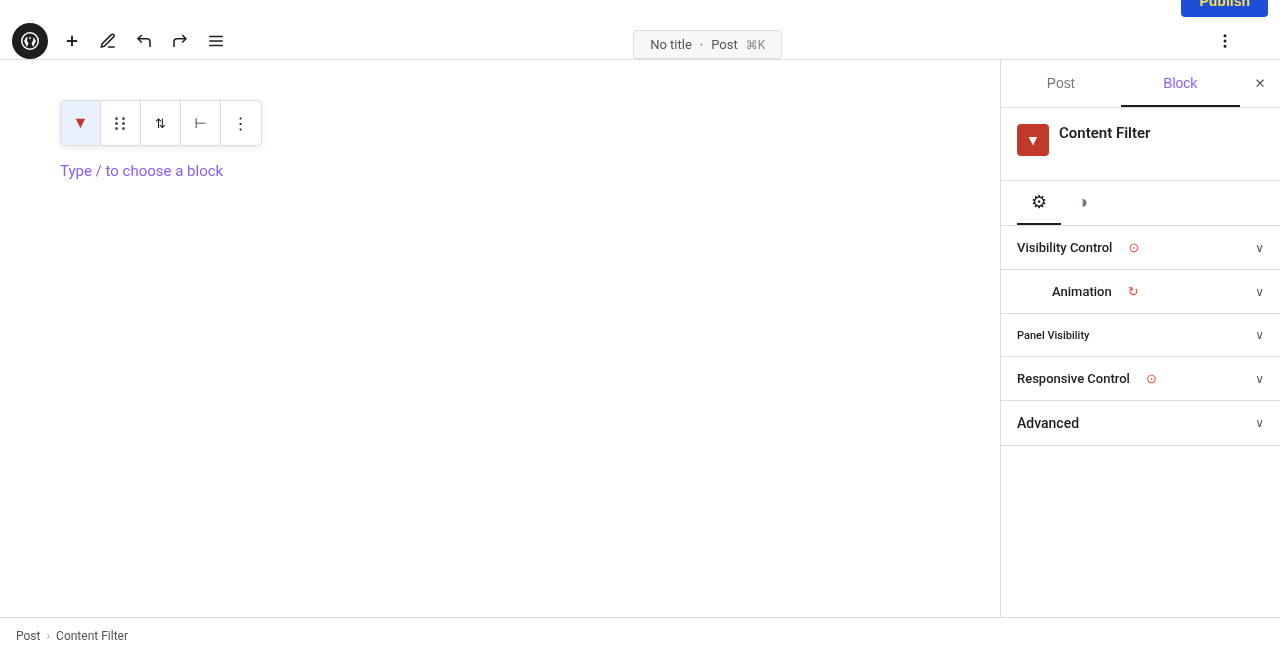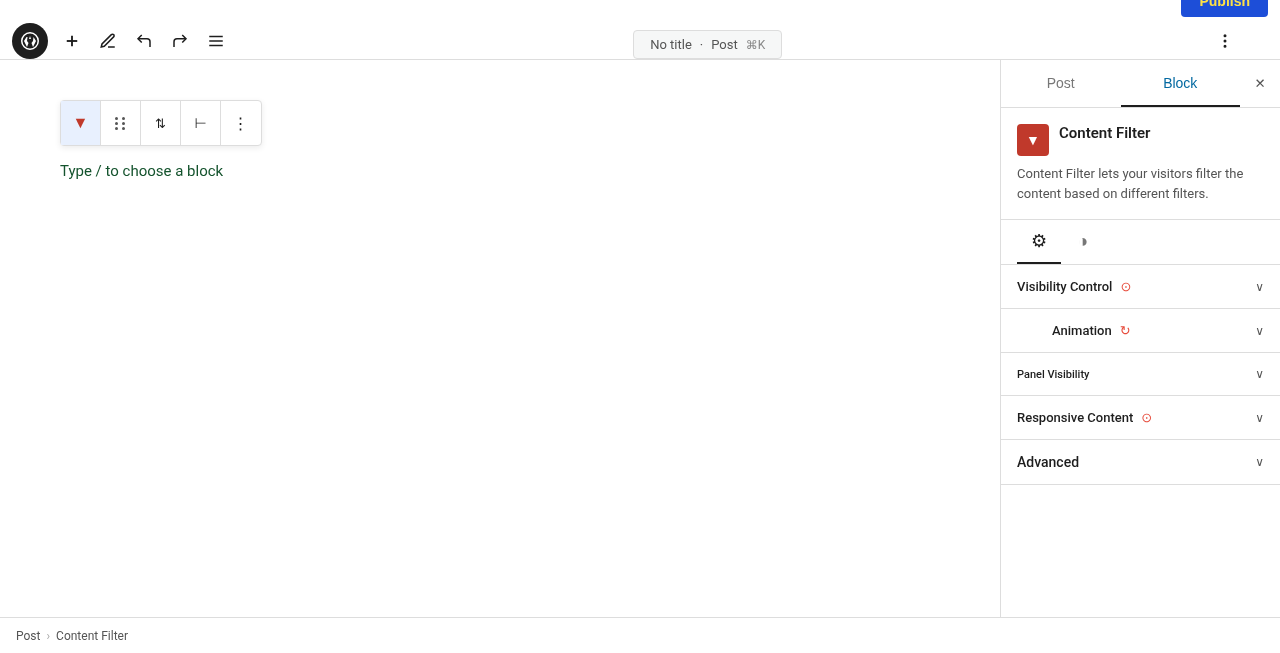--- a/index.html
+++ b/index.html
@@ -69,38 +69,38 @@
     }
     .block-tool-btn:last-child { border-right: none; }
     .block-tool-btn.active { background: #e8f0fe; }
     .filter-icon { color: #c0392b; font-size: 16px; }
 
     .add-category-btn {
       display: inline-block; border: 1px solid #1e1e1e; background: #fff;
       padding: 8px 16px; font-size: 14px; cursor: pointer; border-radius: 2px; margin-bottom: 12px;
     }
 
-    .type-hint { color: #14532d; font-size: 15px; }
+    .type-hint { color: #8b5cf6; font-size: 15px; }
 
     
     .right-sidebar {
       width: 280px; border-left: 1px solid #ddd; display: flex; flex-direction: column;
       background: #fff; overflow-y: auto;
     }
 
     
     .sidebar-tabs {
       display: flex; border-bottom: 1px solid #ddd; height: 48px;
     }
     .sidebar-tab {
       flex: 1; display: flex; align-items: center; justify-content: center;
       font-size: 14px; font-weight: 500; cursor: pointer; border-bottom: 2px solid transparent;
       color: #777; background: none; border-left: none; border-right: none; border-top: none;
     }
-    .sidebar-tab.active { color: #0369a1; border-bottom: 2px solid #1e1e1e; }
+    .sidebar-tab.active { color: #8b5cf6; border-bottom: 2px solid #1e1e1e; }
     .sidebar-close {
       width: 40px; display: flex; align-items: center; justify-content: center;
       cursor: pointer; color: #555; border: none; background: none;
     }
 
     
     .block-panel { padding: 16px; border-bottom: 1px solid #ddd; }
     .block-header { display: flex; align-items: flex-start; gap: 10px; margin-bottom: 8px; }
     .content-filter-icon {
       width: 32px; height: 32px; background: #c0392b; border-radius: 4px;
@@ -120,21 +120,21 @@
     .settings-tab.active { border-bottom: 2px solid #1e1e1e; color: #1e1e1e; }
 
     
     .accordion-section {
       border-bottom: 1px solid #ddd;
     }
     .accordion-header {
       display: flex; align-items: center; justify-content: space-between;
       padding: 14px 16px; cursor: pointer; font-size: 13px; font-weight: 500;
     }
-    .accordion-left { display: flex; align-items: flex-start; gap: 8px; }
+    .accordion-left { display: flex; align-items: flex-start; gap: 16px; }
 
     
     .breadcrumb {
       position: fixed; bottom: 0; left: 0; right: 0; height: 36px;
       display: flex; align-items: center; padding: 0 16px; gap: 6px;
       font-size: 12px; color: #555; background: #fff; border-top: 1px solid #ddd; z-index: 100;
     }
     .breadcrumb-sep { color: #aaa; }
     .breadcrumb-link { cursor: pointer; color: #555; }
 
@@ -274,21 +274,20 @@
       </button>
     </div>
 
     <div class="block-panel">
       <div class="block-header">
         <div class="content-filter-icon">
           <span style="font-size:14px; color:#fff;">▼</span>
         </div>
         <span class="block-panel-title">Content Filter</span>
       </div>
-      <p class="block-panel-desc">Content Filter lets your visitors filter the content based on different filters.</p>
     </div>
 
     <div class="settings-tabs">
       <button class="settings-tab active" title="Settings">
         <span style="font-size:18px;">⚙</span>
       </button>
       <button class="settings-tab" title="Styles">
         <span style="font-size:18px;">◑</span>
       </button>
     </div>
@@ -320,21 +319,21 @@
           <div class="accordion-left">
             <span style="font-size:11px; font-weight:500;">Panel Visibility</span>
           </div>
           <span style="font-size:12px; color:#555;">∨</span>
         </div>
       </div>
 
       <div class="accordion-section">
         <div class="accordion-header">
           <div class="accordion-left">
-            <span style="font-size:13px; font-weight:500;">Responsive Content</span>
+            <span style="font-size:13px; font-weight:500;">Responsive Control</span>
             <span style="font-size:13px; color:#e74c3c;">⊙</span>
           </div>
           <span style="font-size:12px; color:#555;">∨</span>
         </div>
       </div>
 
       <div class="accordion-section">
         <div class="accordion-header">
           <div class="accordion-left">
             <span style="font-size:14px; font-weight:500;">Advanced</span>

